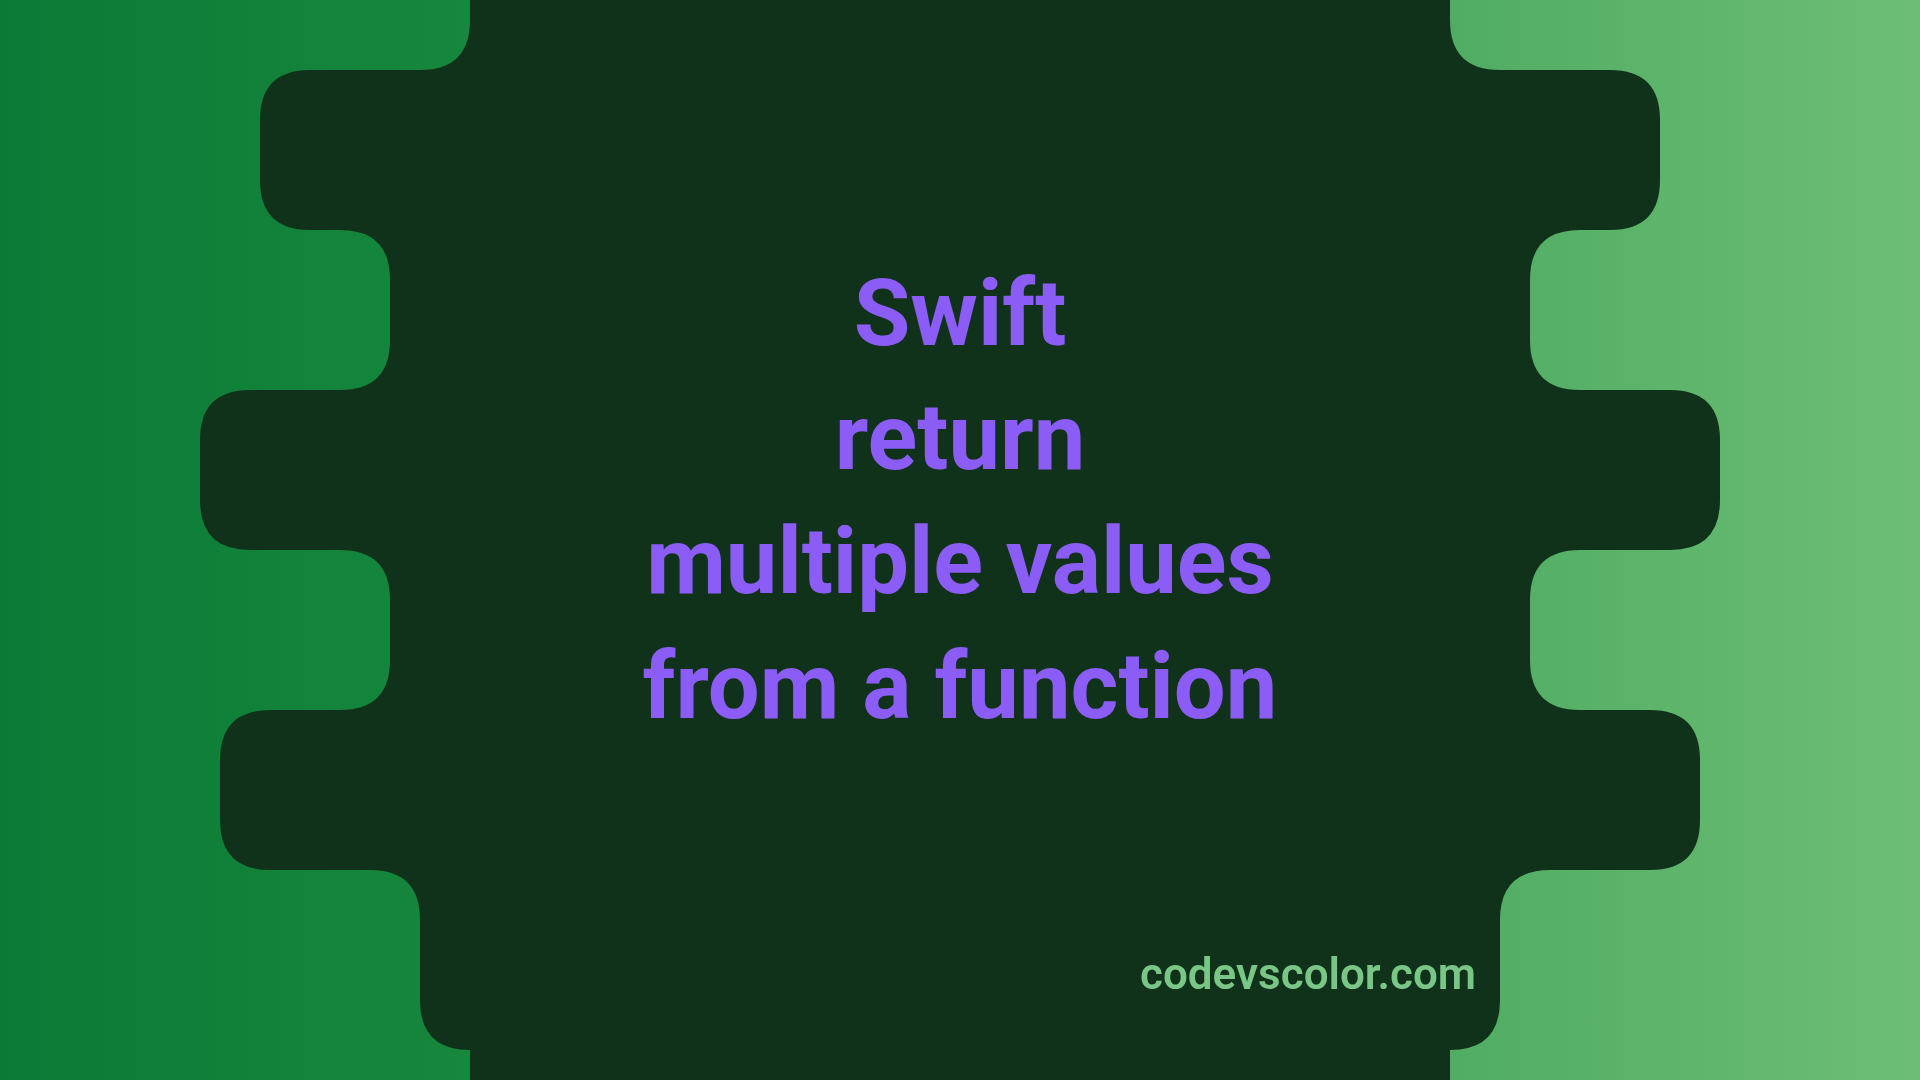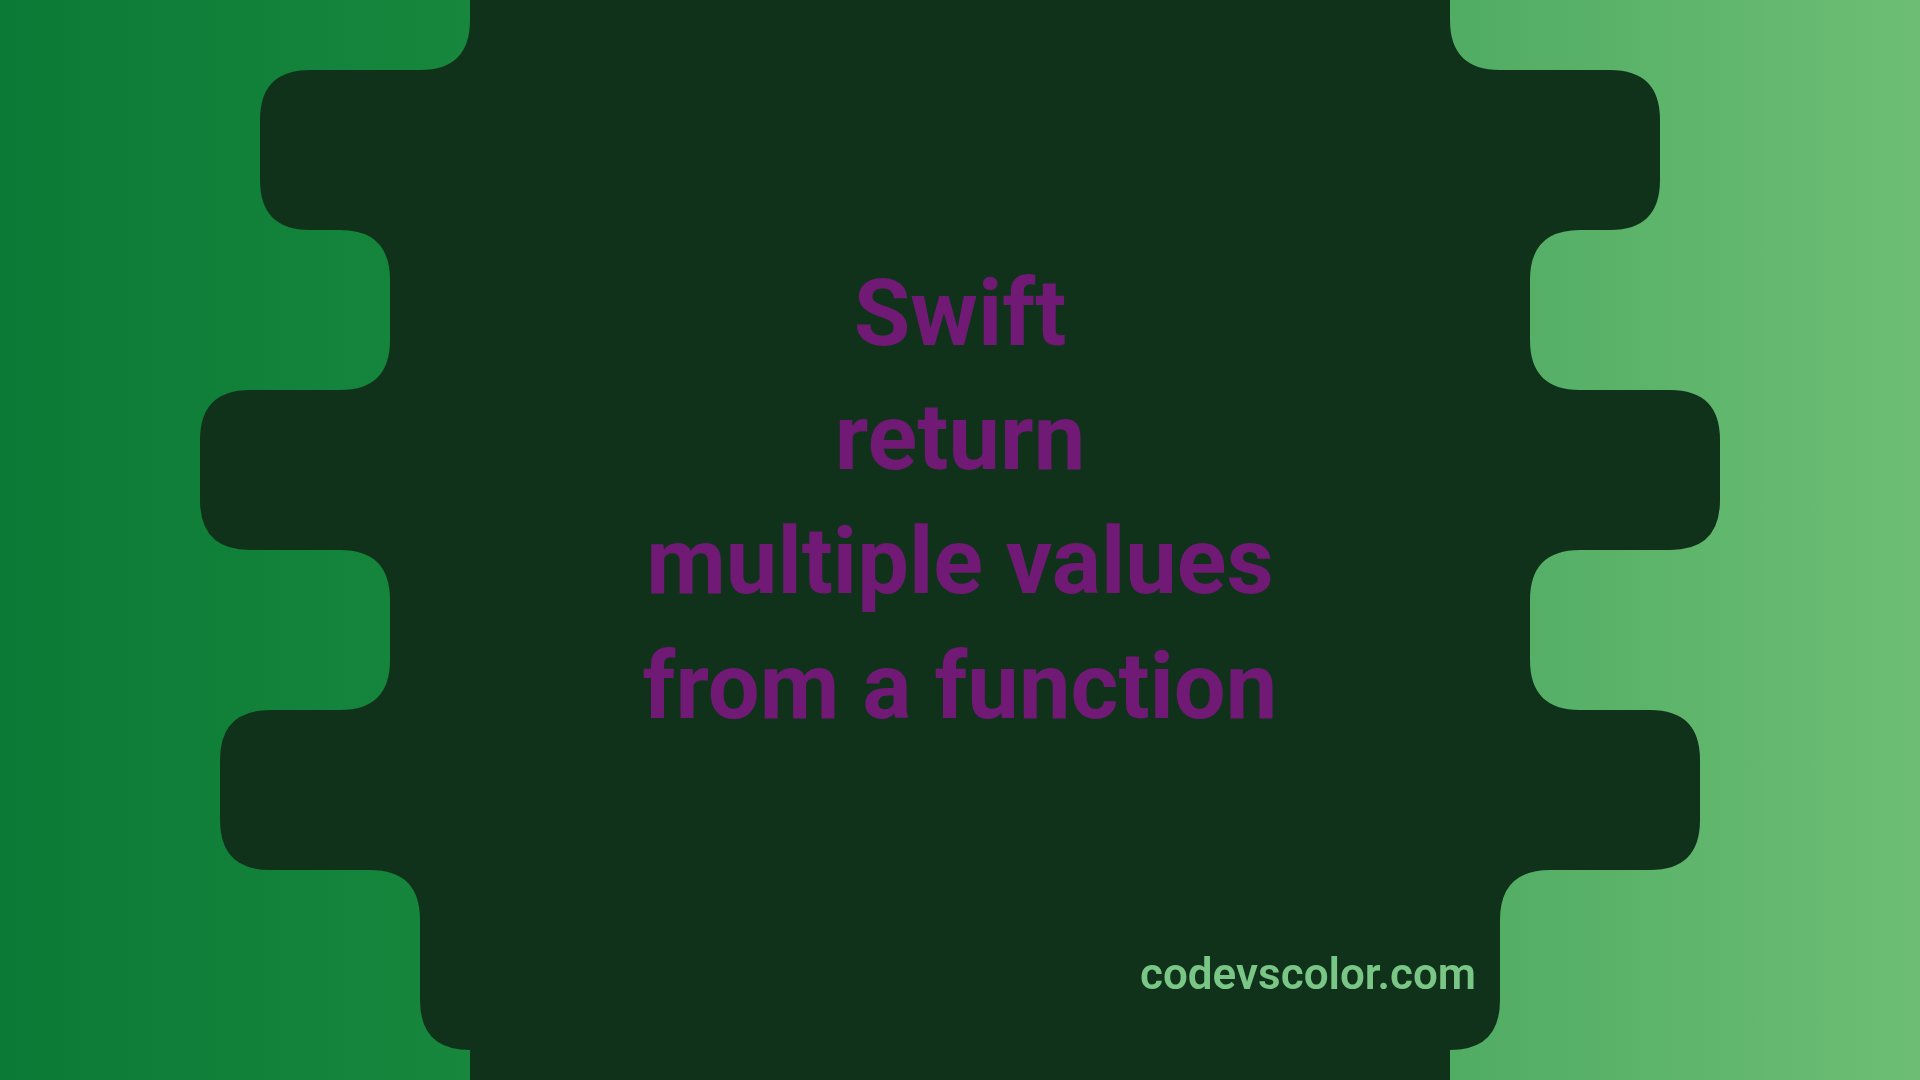--- a/index.html
+++ b/index.html
@@ -21,21 +21,21 @@
     }
     .blob-container {
       position: absolute;
       inset: 0;
     }
     .title {
       position: absolute;
       top: 50%;
       left: 50%;
       transform: translate(-50%, -58%);
-      color: #701a75;
+      color: #8b5cf6;
       font-size: 92px;
       font-weight: 700;
       text-align: center;
       line-height: 1.35;
       white-space: pre-line;
     }
     .watermark {
       position: absolute;
       bottom: 80px;
       left: 50%;

